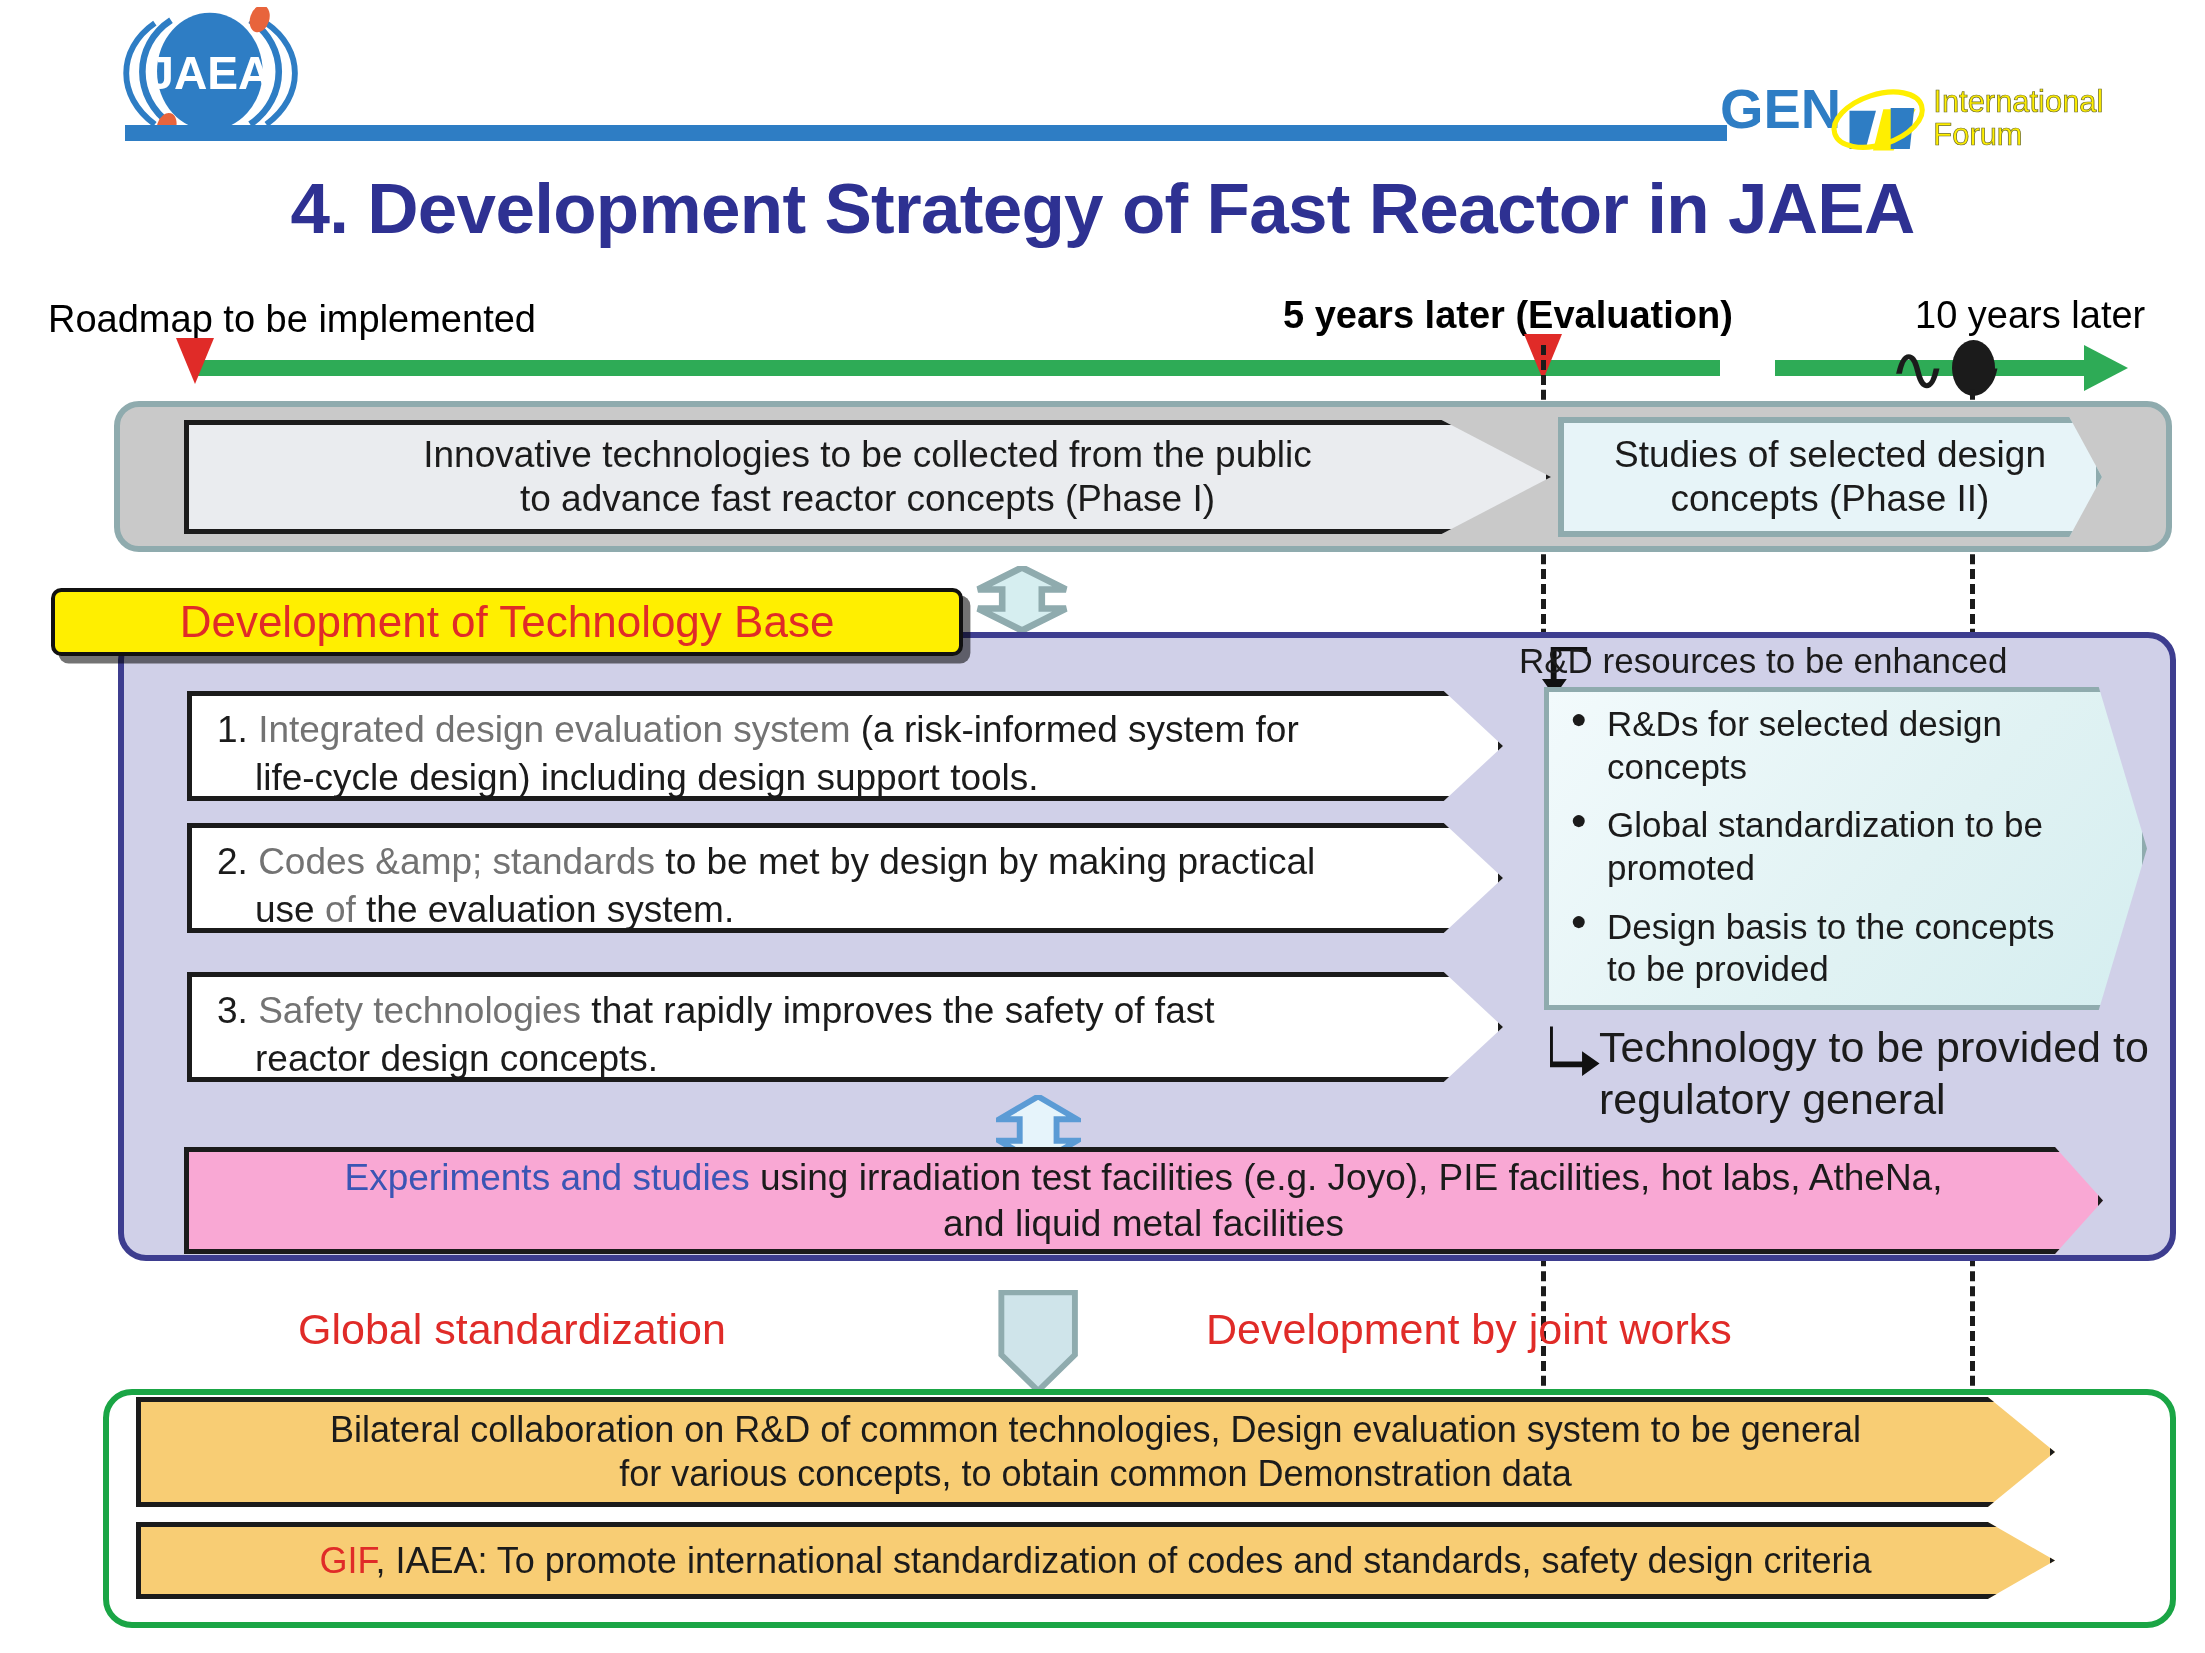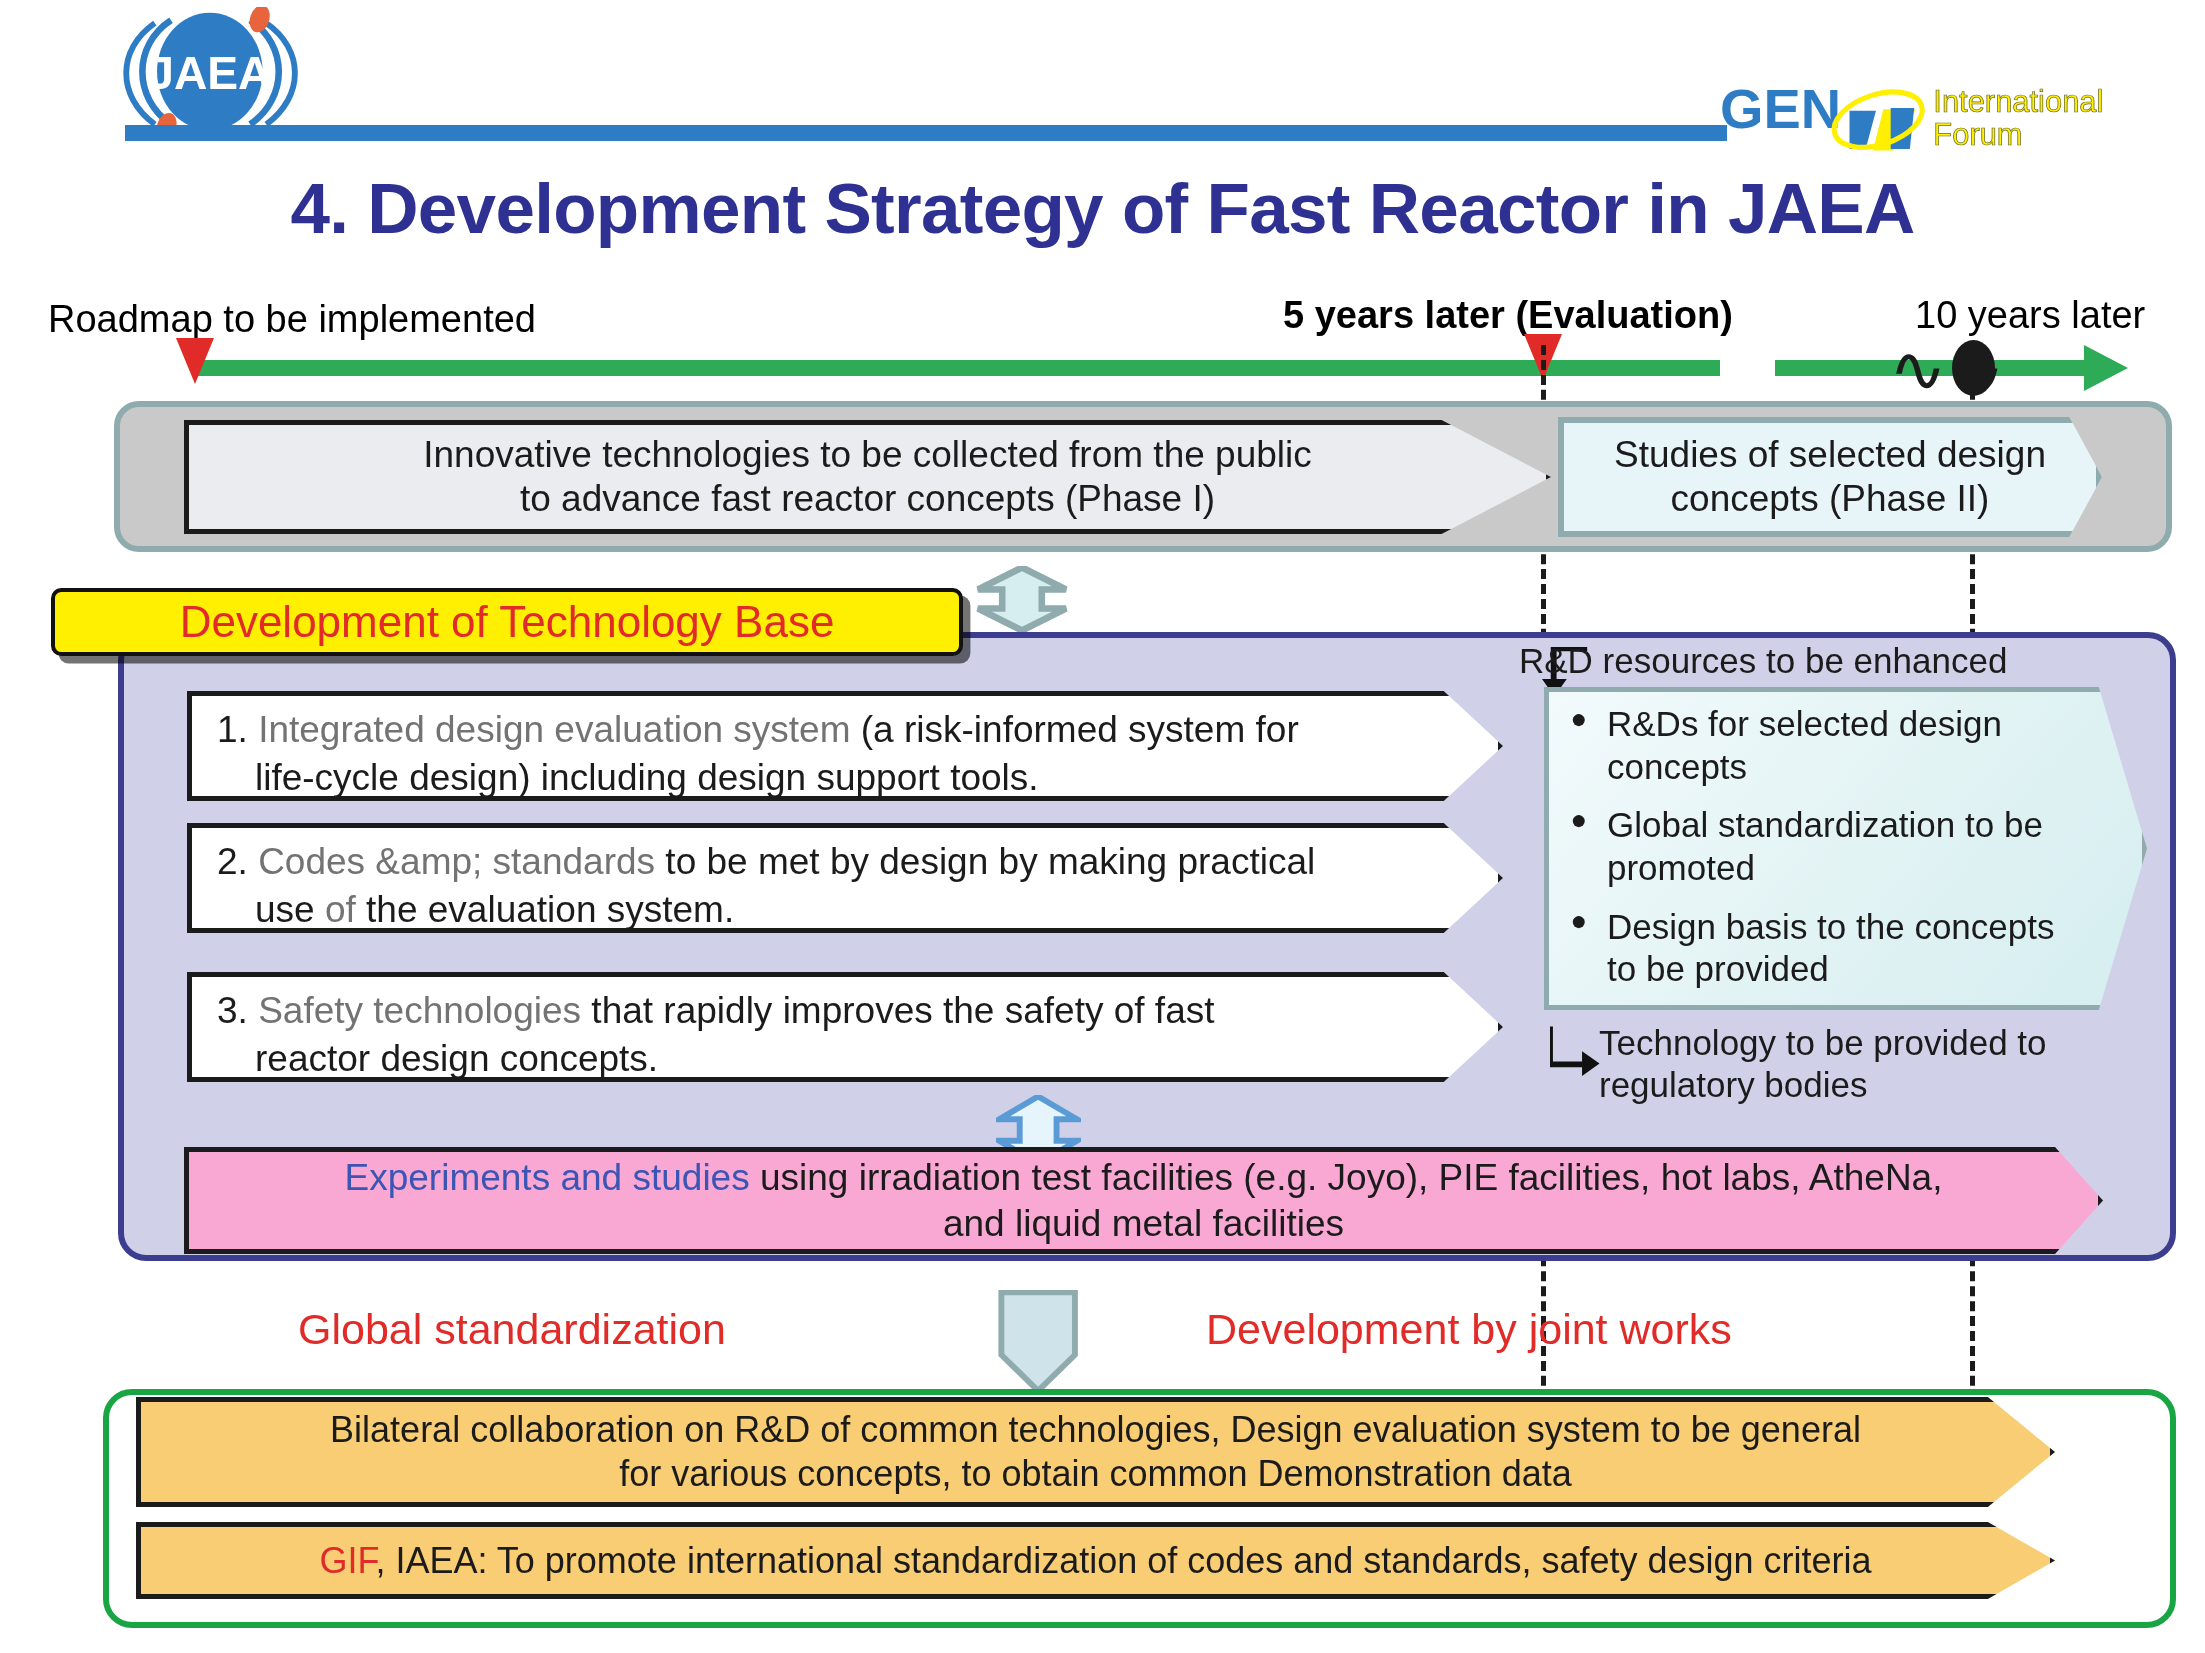--- a/index.html
+++ b/index.html
@@ -98,21 +98,21 @@
   #rd-box .hexwrap{width:100%;height:100%;
      background:linear-gradient(130deg,#f2fafc 0%,#e0f2f3 60%,#d5eef0 100%);
      border:5.1px solid #8fabae;box-sizing:border-box;
      clip-path:polygon(0 0,92% 0,100% 50%,92% 100%,0 100%);}
   #rd-list{position:absolute;left:22px;top:16px;width:515px;
      font-size:35px;color:#1b1b1b;line-height:1.22;}
   #rd-list li{margin-bottom:16px;list-style:none;position:relative;padding-left:41px;}
   #rd-list li:before{content:"\25CF";position:absolute;left:4.4px;top:-1.5px;font-size:28px;}
   #rd-list{margin:0;padding:0;}
 
-  #tech-reg{left:1599px;top:1022px;width:559px;font-size:35px;color:#1b1b1b;line-height:1.2;}
+  #tech-reg{left:1599px;top:1022px;width:559px;font-size:43px;color:#1b1b1b;line-height:1.2;}
   #tech-reg-arrow{left:1550px;top:1025px;width:51px;height:51px;}
 
   
   .redcap{position:absolute;font-size:43px;color:#e02b28;white-space:nowrap;}
   #cap-global{left:298px;top:1305px;}
   #cap-joint{left:1206px;top:1305px;}
 
   #green-panel{left:103px;top:1389px;width:2073px;height:239px;
      border:6.6px solid #1aa545;border-radius:29px;box-sizing:border-box;background:#ffffff;}
 
@@ -233,21 +233,21 @@
   </ul>
 </div>
 
 <div class="abs" id="tech-reg-arrow">
   <svg viewBox="0 0 70 70" width="51" height="51">
     <path d="M4 2 V50 H44 V36 L68 53 L44 70 V58 H0 V2 Z" fill="#111111"></path>
   </svg>
 </div>
 <div class="abs" id="tech-reg">
   <div>Technology to be provided to</div>
-  <div>regulatory bodies</div>
+  <div>regulatory general</div>
 </div>
 
 <div class="abs dbl-v" id="dbl-mid">
   <svg viewBox="0 0 115 95" width="85" height="70">
     <polygon points="57,2 110,33 82,33 82,62 110,62 57,93 4,62 32,62 32,33 4,33" fill="#e6f4fb" stroke="#5b9bd5" stroke-width="8"></polygon>
   </svg>
 </div>
 
 <div id="expbox" class="abs">
   <div>

